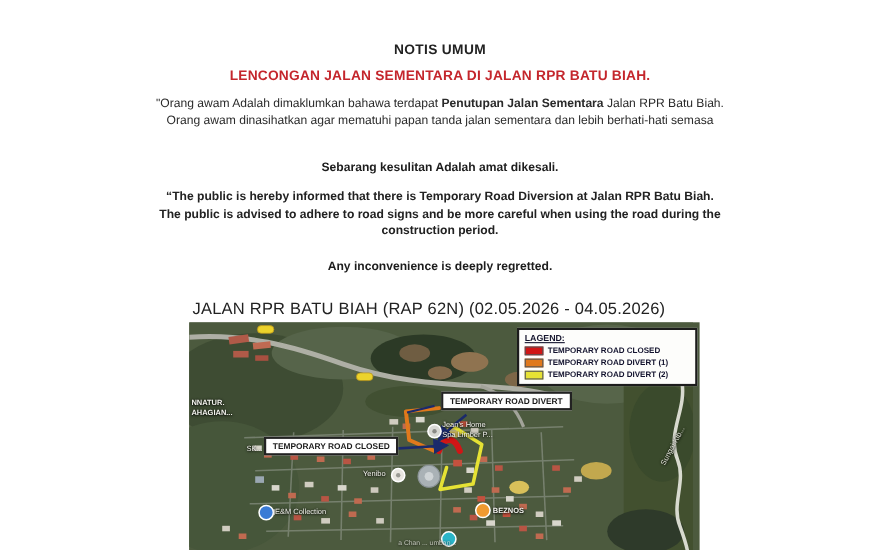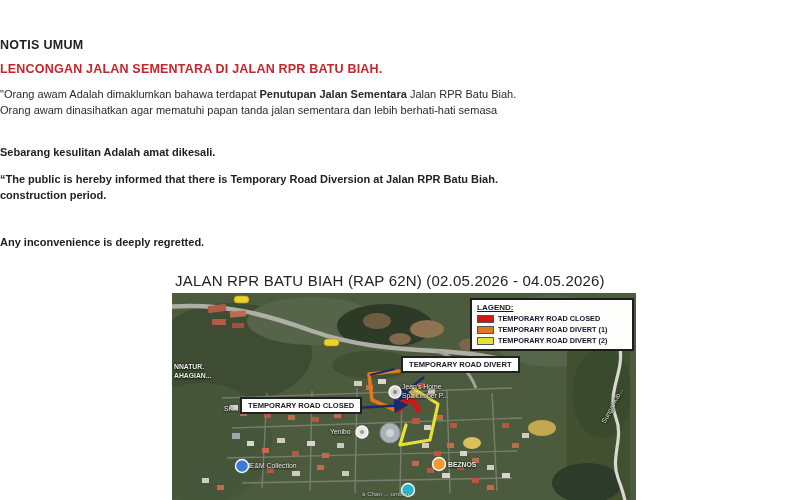--- a/index.html
+++ b/index.html
@@ -1,21 +1,21 @@
 <!DOCTYPE html>
 <html><head>
 <meta charset="utf-8">
 <style>
   html,body{margin:0;padding:0;}
   body{
     width:800px;height:500px;background:#ffffff;overflow:hidden;
     font-family:"Liberation Sans", sans-serif;color:#1d1d1d;position:relative;
   }
   .abs{position:absolute;}
-  .center{left:0;right:0;text-align:left;}
+  .center{left:0;right:0;text-align:center;}
   .title{top:38px;font-size:12.5px;font-weight:bold;letter-spacing:.3px;color:#222;}
   .subtitle{top:62px;font-size:12.5px;font-weight:bold;color:#c4262c;letter-spacing:.2px;}
   .para{font-size:11px;line-height:15.5px;color:#2a2a2a;}
   .malay{top:87px;}
   .bold{font-weight:bold;}
   .regret-my{top:146px;font-size:11px;font-weight:bold;}
   .english{top:172px;font-weight:bold;color:#222;}
   .regret-en{top:236px;font-size:11px;font-weight:bold;}
   .location{top:272px;left:175px;font-size:15px;color:#222;letter-spacing:.2px;}
   
@@ -56,20 +56,21 @@
 
 <div class="abs center para malay">
   <div><span>"Orang awam Adalah dimaklumkan bahawa terdapat </span><span class="bold">Penutupan Jalan Sementara</span><span> Jalan RPR Batu Biah.</span></div>
   <div>Orang awam dinasihatkan agar mematuhi papan tanda jalan sementara dan lebih berhati-hati semasa</div>
 </div>
 
 <div class="abs center regret-my">Sebarang kesulitan Adalah amat dikesali.</div>
 
 <div class="abs center para english">
   <div>“The public is hereby informed that there is Temporary Road Diversion at Jalan RPR Batu Biah.</div>
+  <div>The public is advised to adhere to road signs and be more careful when using the road during the</div>
   <div>construction period.</div>
 </div>
 
 <div class="abs center regret-en">Any inconvenience is deeply regretted.</div>
 
 <div class="abs location">JALAN RPR BATU BIAH (RAP 62N)  (02.05.2026 - 04.05.2026)</div>
 
 <div class="abs map">
   <svg width="458" height="207" viewBox="0 0 458 207">
     <defs>

